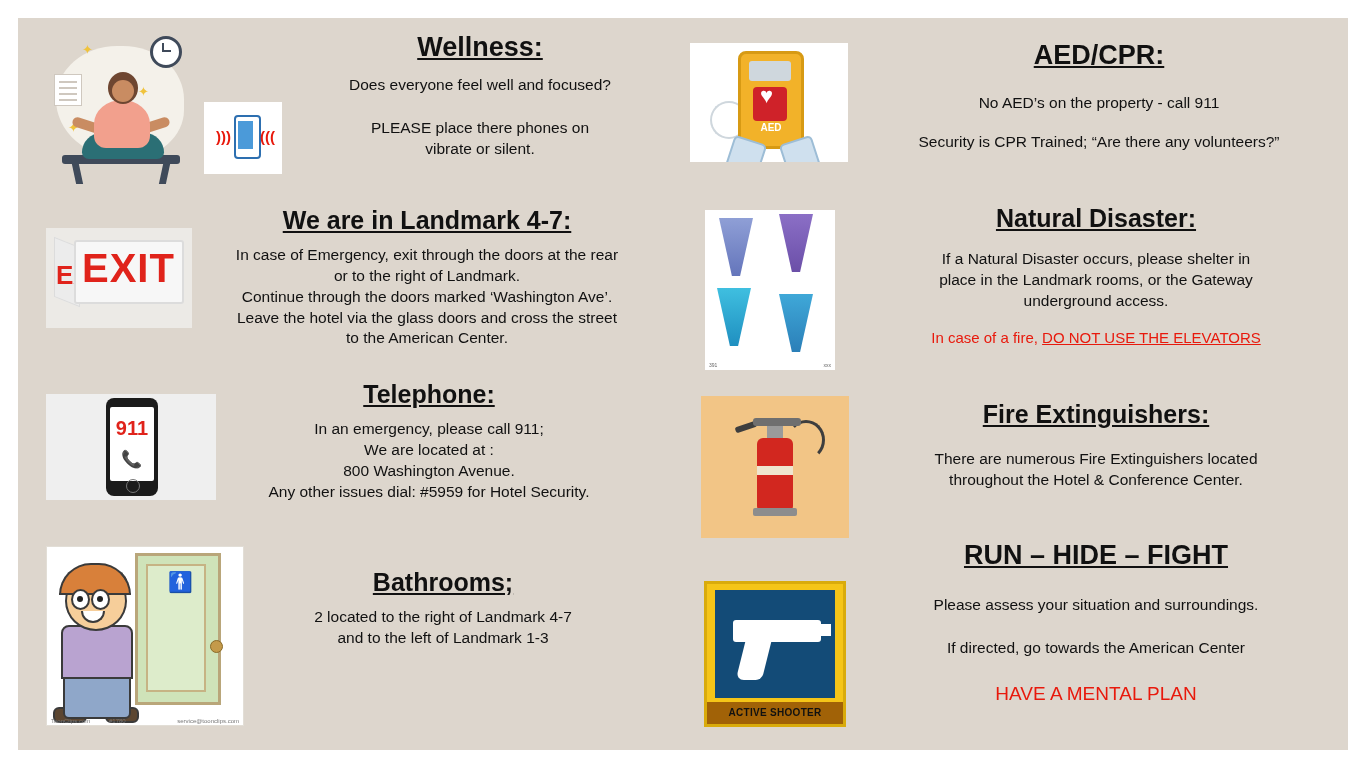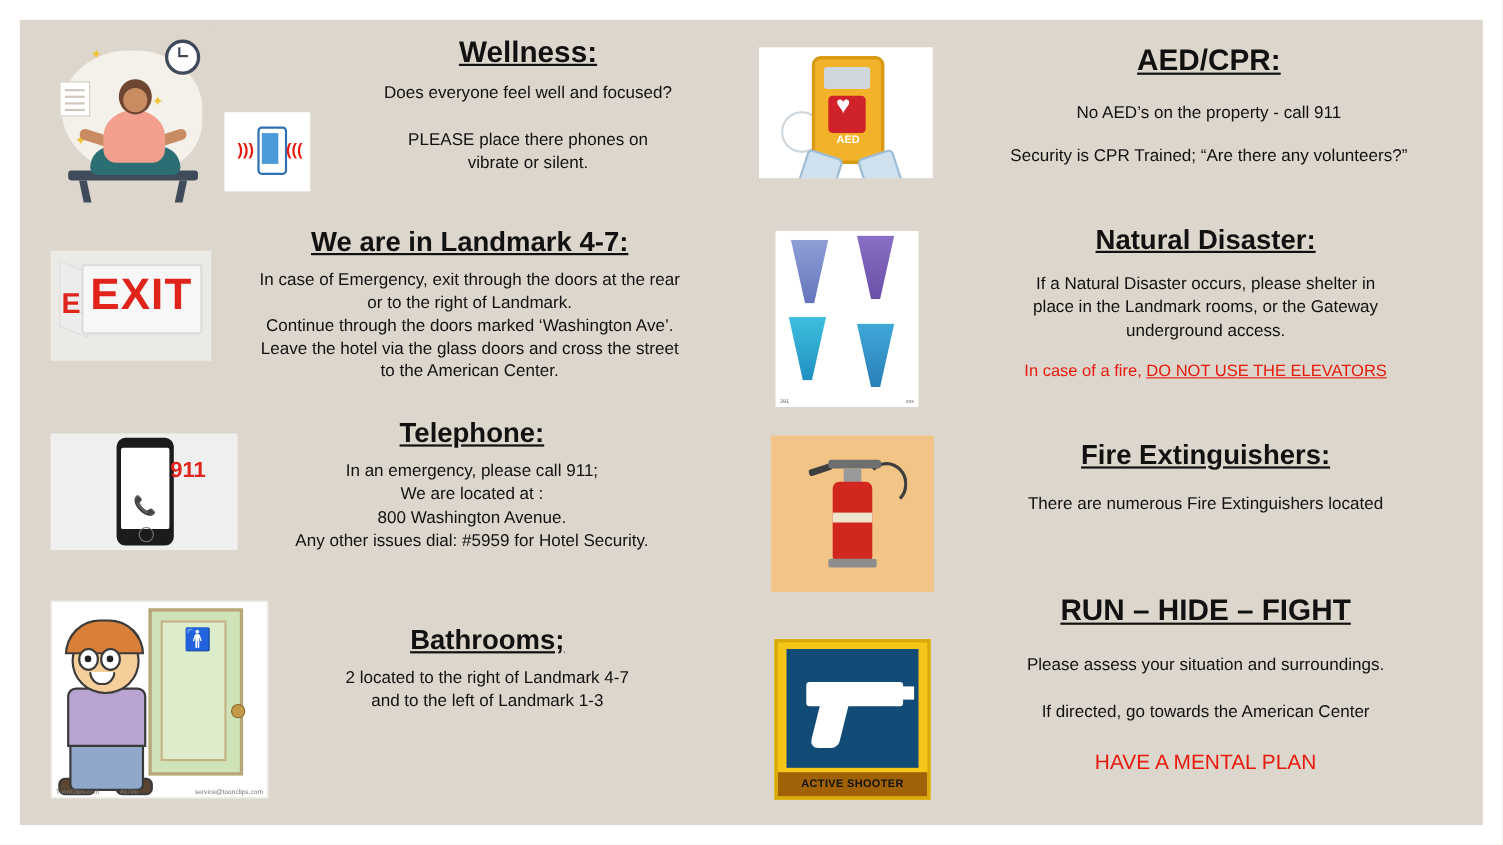--- a/index.html
+++ b/index.html
@@ -220,21 +220,21 @@
   .phone911 .dev {
     position: absolute; left: 60px; top: 4px; width: 52px; height: 98px;
     background: #1b1b1b; border-radius: 8px;
   }
   .phone911 .scr {
     position: absolute; left: 4px; top: 9px; width: 44px; height: 74px;
     background: #ffffff; border-radius: 2px;
   }
   .phone911 .num {
     position: absolute; left: 0; top: 10px; width: 100%; text-align: center;
-    color: #e0231b; font-size: 20px; font-weight: bold; padding-left: 39px;
+    color: #e0231b; font-size: 20px; font-weight: bold;
   }
   .phone911 .call {
     position: absolute; left: 0; top: 42px; width: 100%; text-align: center;
     color: #14a03c; font-size: 17px;
   }
   .phone911 .hb {
     position: absolute; left: 20px; bottom: 3px; width: 12px; height: 12px;
     border: 1.5px solid #777; border-radius: 50%;
   }
 
@@ -487,20 +487,21 @@
     <div class="handle"></div>
     <div class="neck"></div>
     <div class="tank"></div>
     <div class="band"></div>
     <div class="base"></div>
   </div>
 
   <div class="row" style="left:858px; top:382px; width:440px;">
     <div class="heading" style="font-size:25px;">Fire Extinguishers:</div>
     <div class="body-text" style="font-size:15.5px; margin-top:20px;">There are numerous Fire Extinguishers located</div>
+    <div class="body-text" style="font-size:15.5px;">throughout the Hotel &amp; Conference Center.</div>
   </div>
 
   <div class="img-box bath">
     <div class="door">
       <div class="door-in"></div>
       <div class="sign">🚹</div>
       <div class="knob"></div>
     </div>
     <div class="shoe-l"></div>
     <div class="shoe-r"></div>

